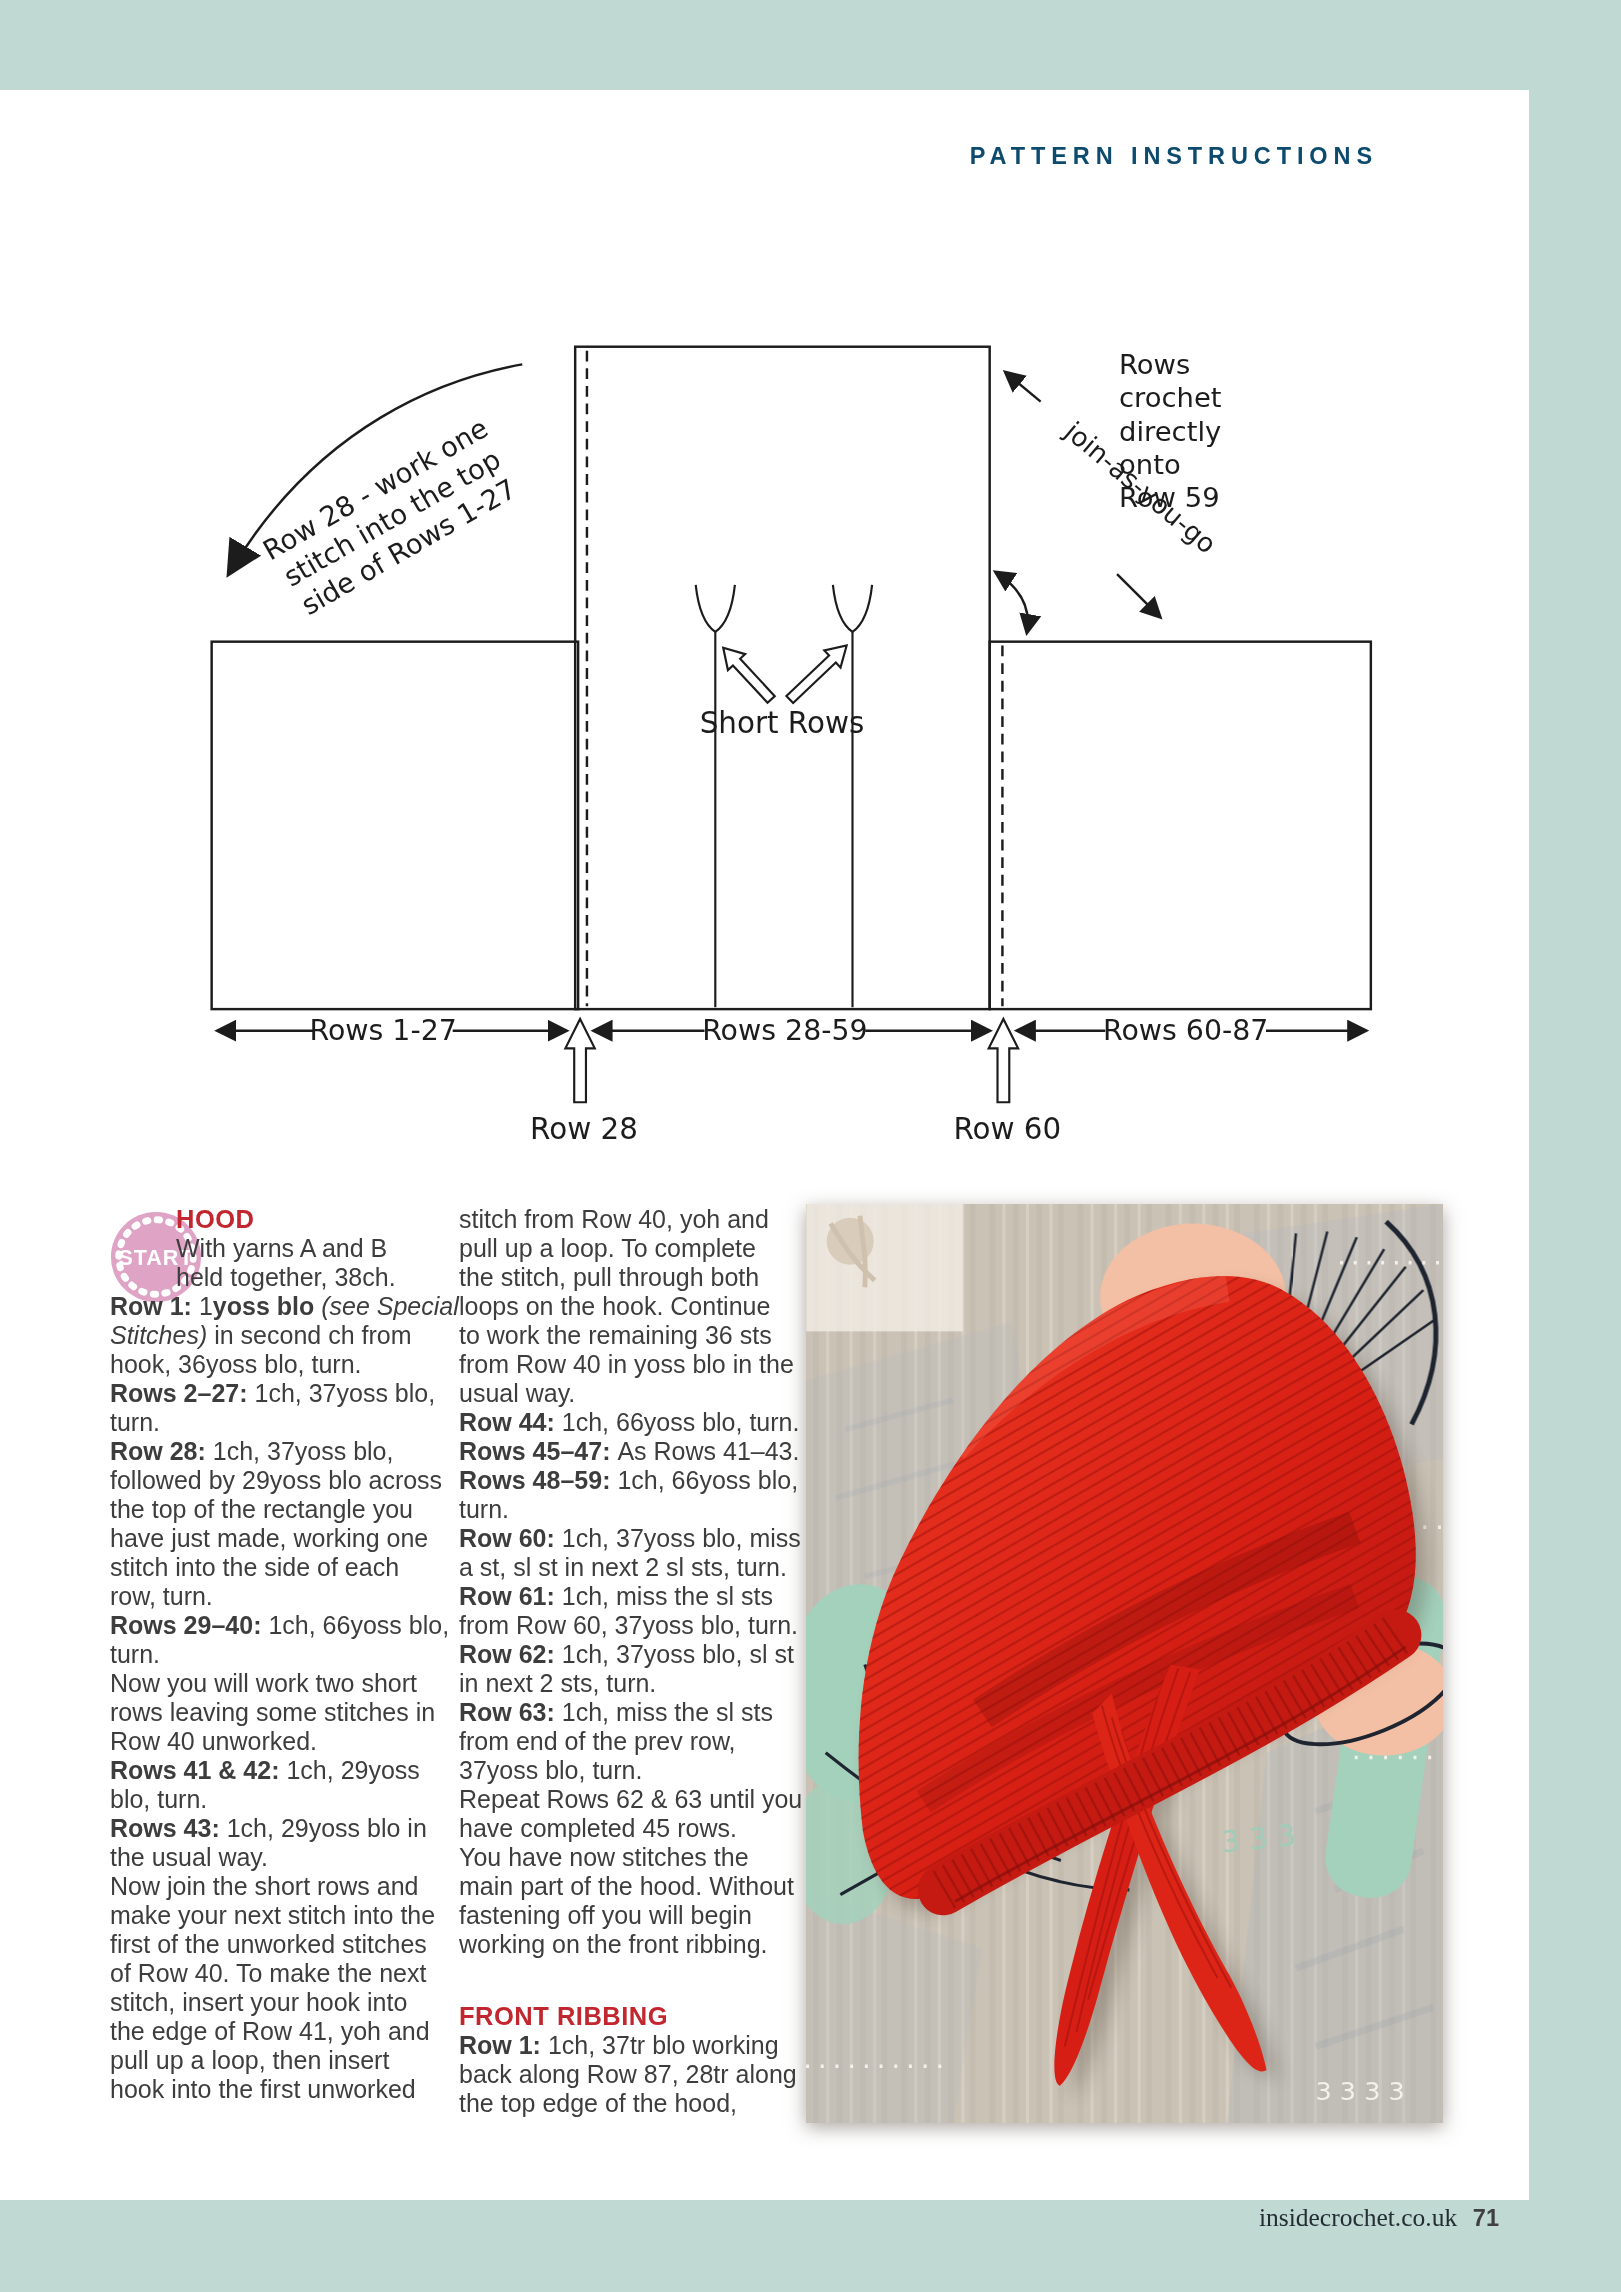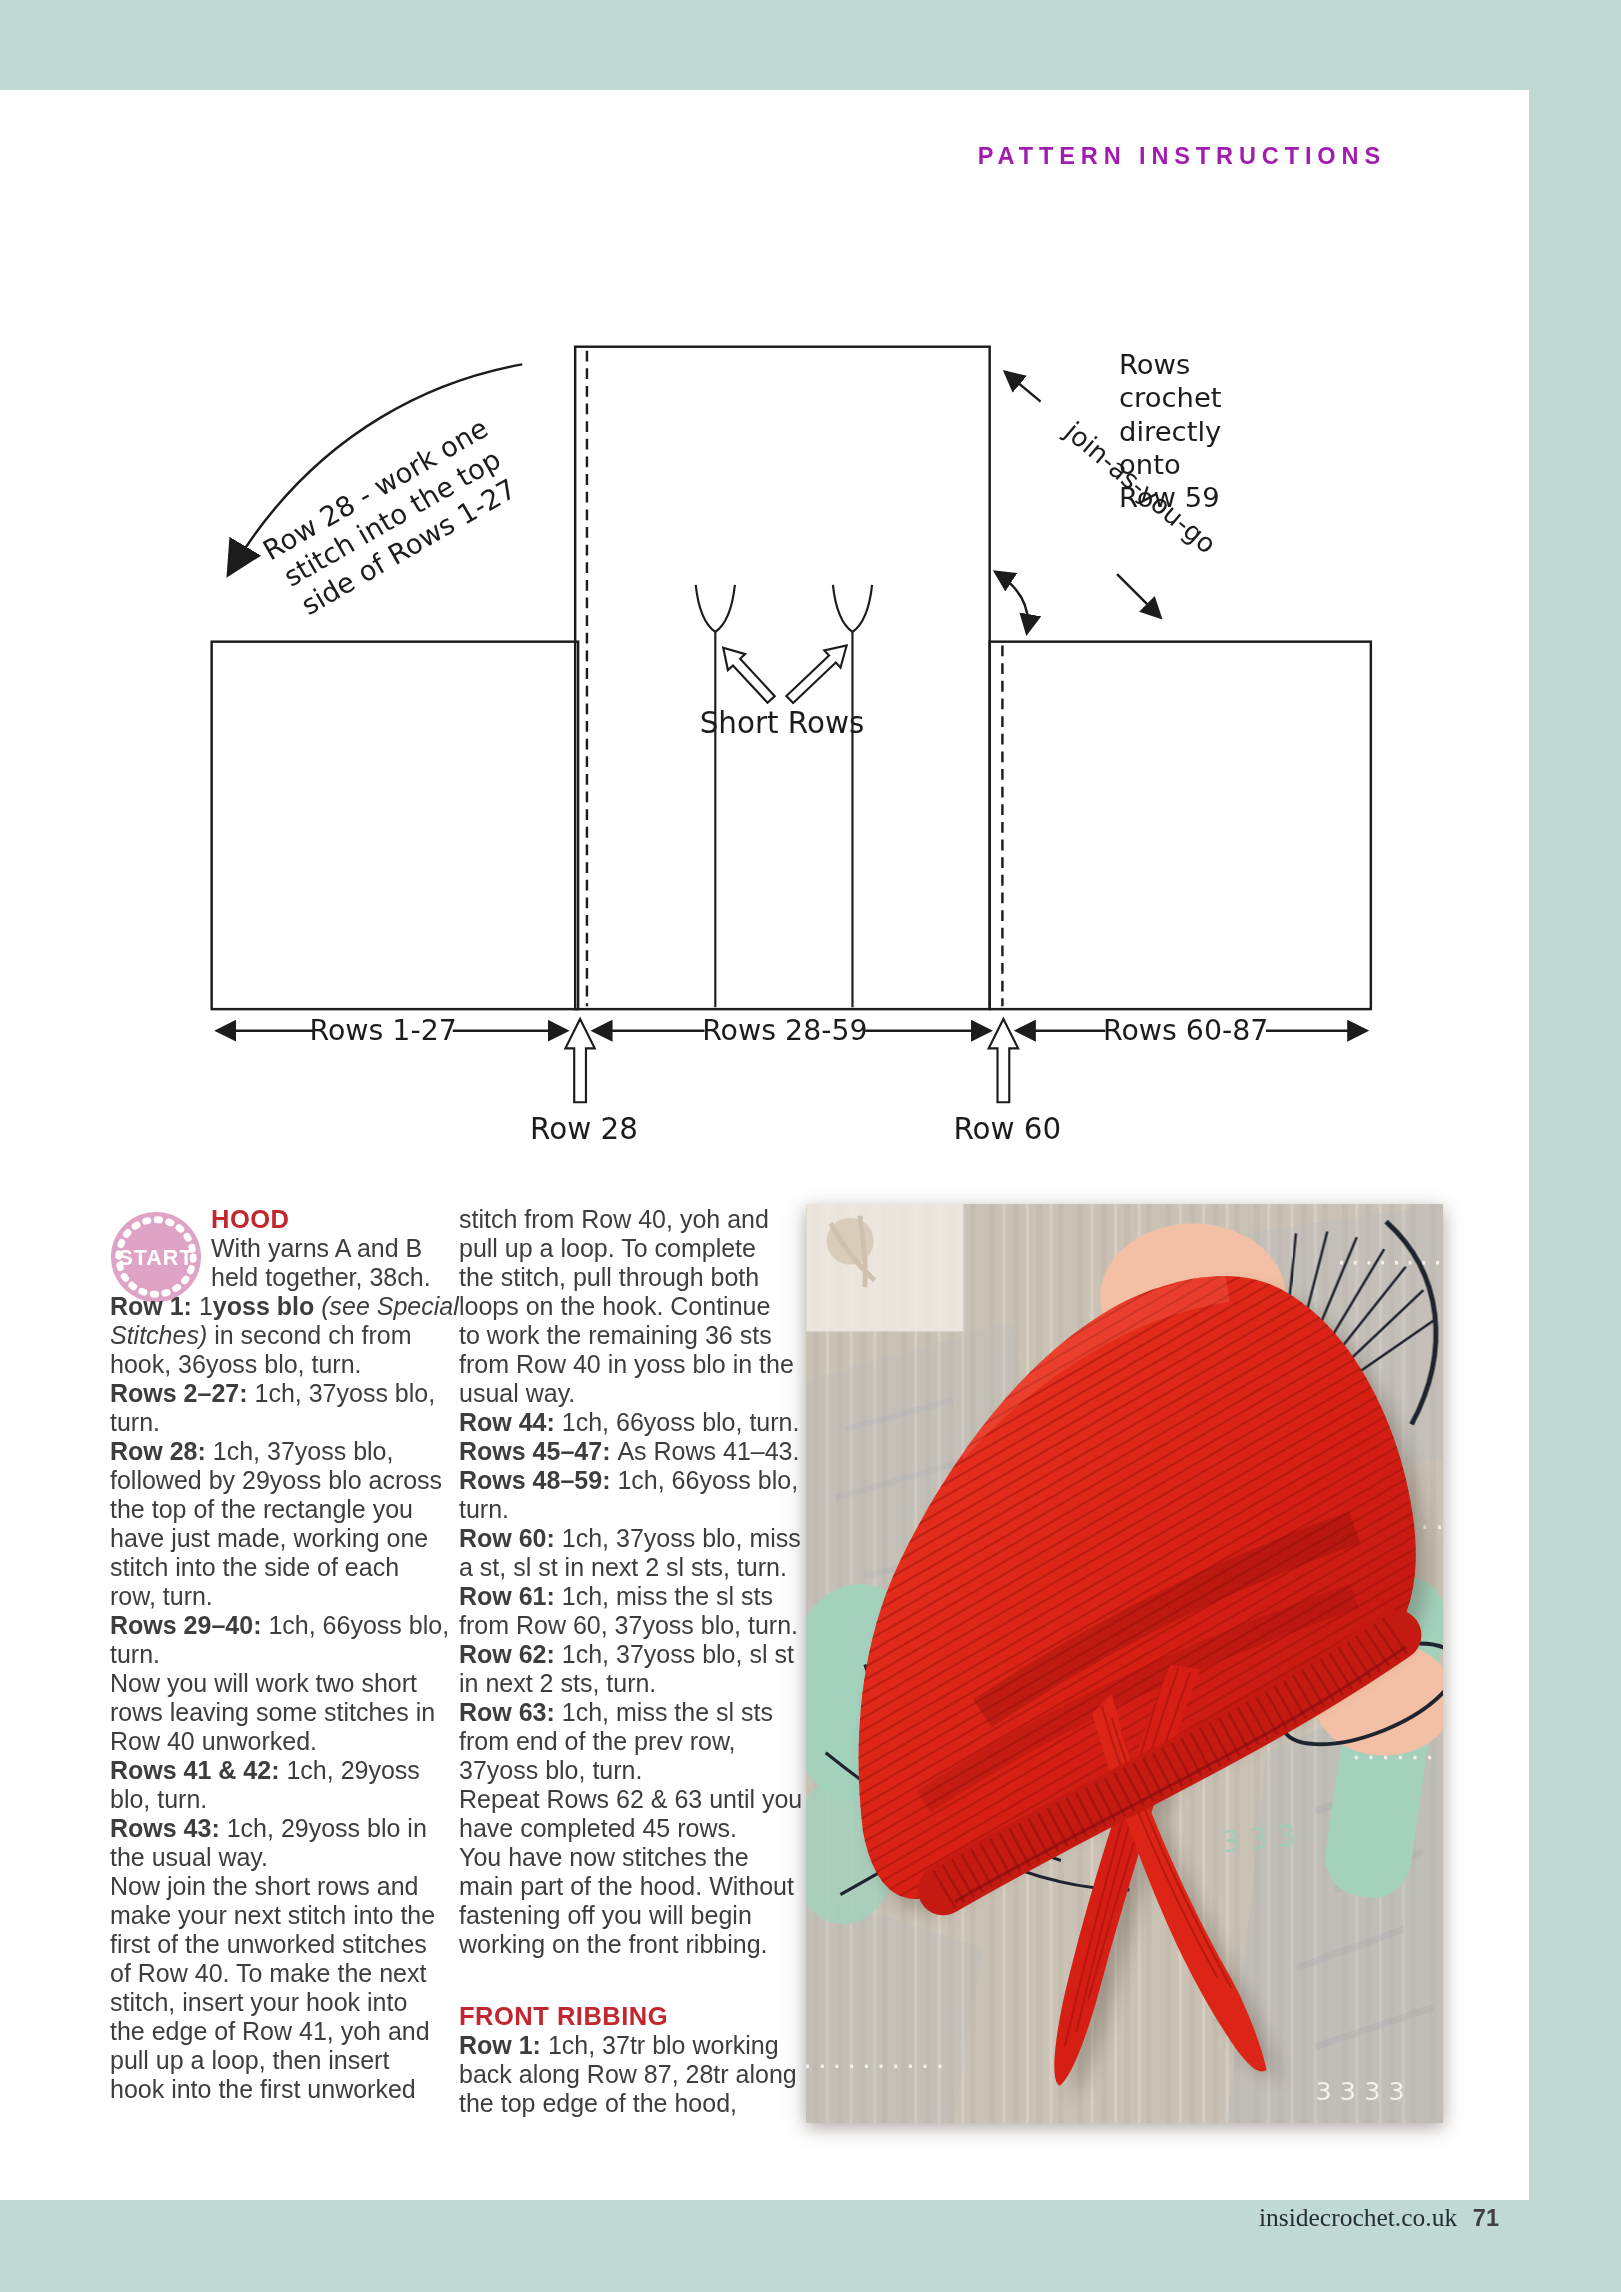--- a/index.html
+++ b/index.html
@@ -1,32 +1,32 @@
 <!DOCTYPE html>
 <html><head>
 <meta charset="utf-8">
 <style>
   html,body{margin:0;padding:0;background:#e8e8e8;}
   .page{position:relative;width:1621px;height:2293px;background:#c0d9d3;overflow:hidden;
         font-family:"Liberation Sans",sans-serif;}
   .content{position:absolute;left:0;top:90px;width:1529px;height:2110px;background:#ffffff;}
-  .kicker{position:absolute;top:143px;right:235px;font-size:23.5px;font-weight:bold;
-          letter-spacing:5.9px;color:#a21caf;white-space:nowrap;}
+  .kicker{position:absolute;top:143px;right:243px;font-size:23.5px;font-weight:bold;
+          letter-spacing:5.9px;color:#0c4a6e;white-space:nowrap;}
   
   .diagram{position:absolute;left:127px;top:333px;width:1304px;height:828px;}
   .diagram text{fill:#1c1c1c;font-family:"DejaVu Sans",sans-serif;}
   
   .col{position:absolute;width:349px;font-size:25px;line-height:29px;color:#3d3d3d;}
   .col1{left:110px;top:1205px;}
   .col2{left:459px;top:1205px;}
   .line{white-space:nowrap;height:29px;}
   .line .b{font-weight:bold;}
   .line .i{font-style:italic;}
   .line .h{font-weight:bold;color:#c2262e;font-size:25.5px;letter-spacing:0.5px;}
-  .line.indent{margin-left:101px;}
+  .line.indent{margin-left:66px;}
   .line.sec{margin-top:43px;}
   
   .badge{position:absolute;left:108px;top:1209px;width:96px;height:96px;}
   
   .photo{position:absolute;left:806px;top:1204px;width:637px;height:919px;
          box-shadow:0 4.9px 17.6px rgba(90,80,70,.5);background:#cac2b5;}
   
   .footer{position:absolute;top:2203px;right:122px;font-family:"Liberation Serif",serif;
           font-size:25.5px;color:#242d33;white-space:nowrap;}
   .footer .num{font-family:"Liberation Sans",sans-serif;font-weight:bold;font-size:23.5px;

